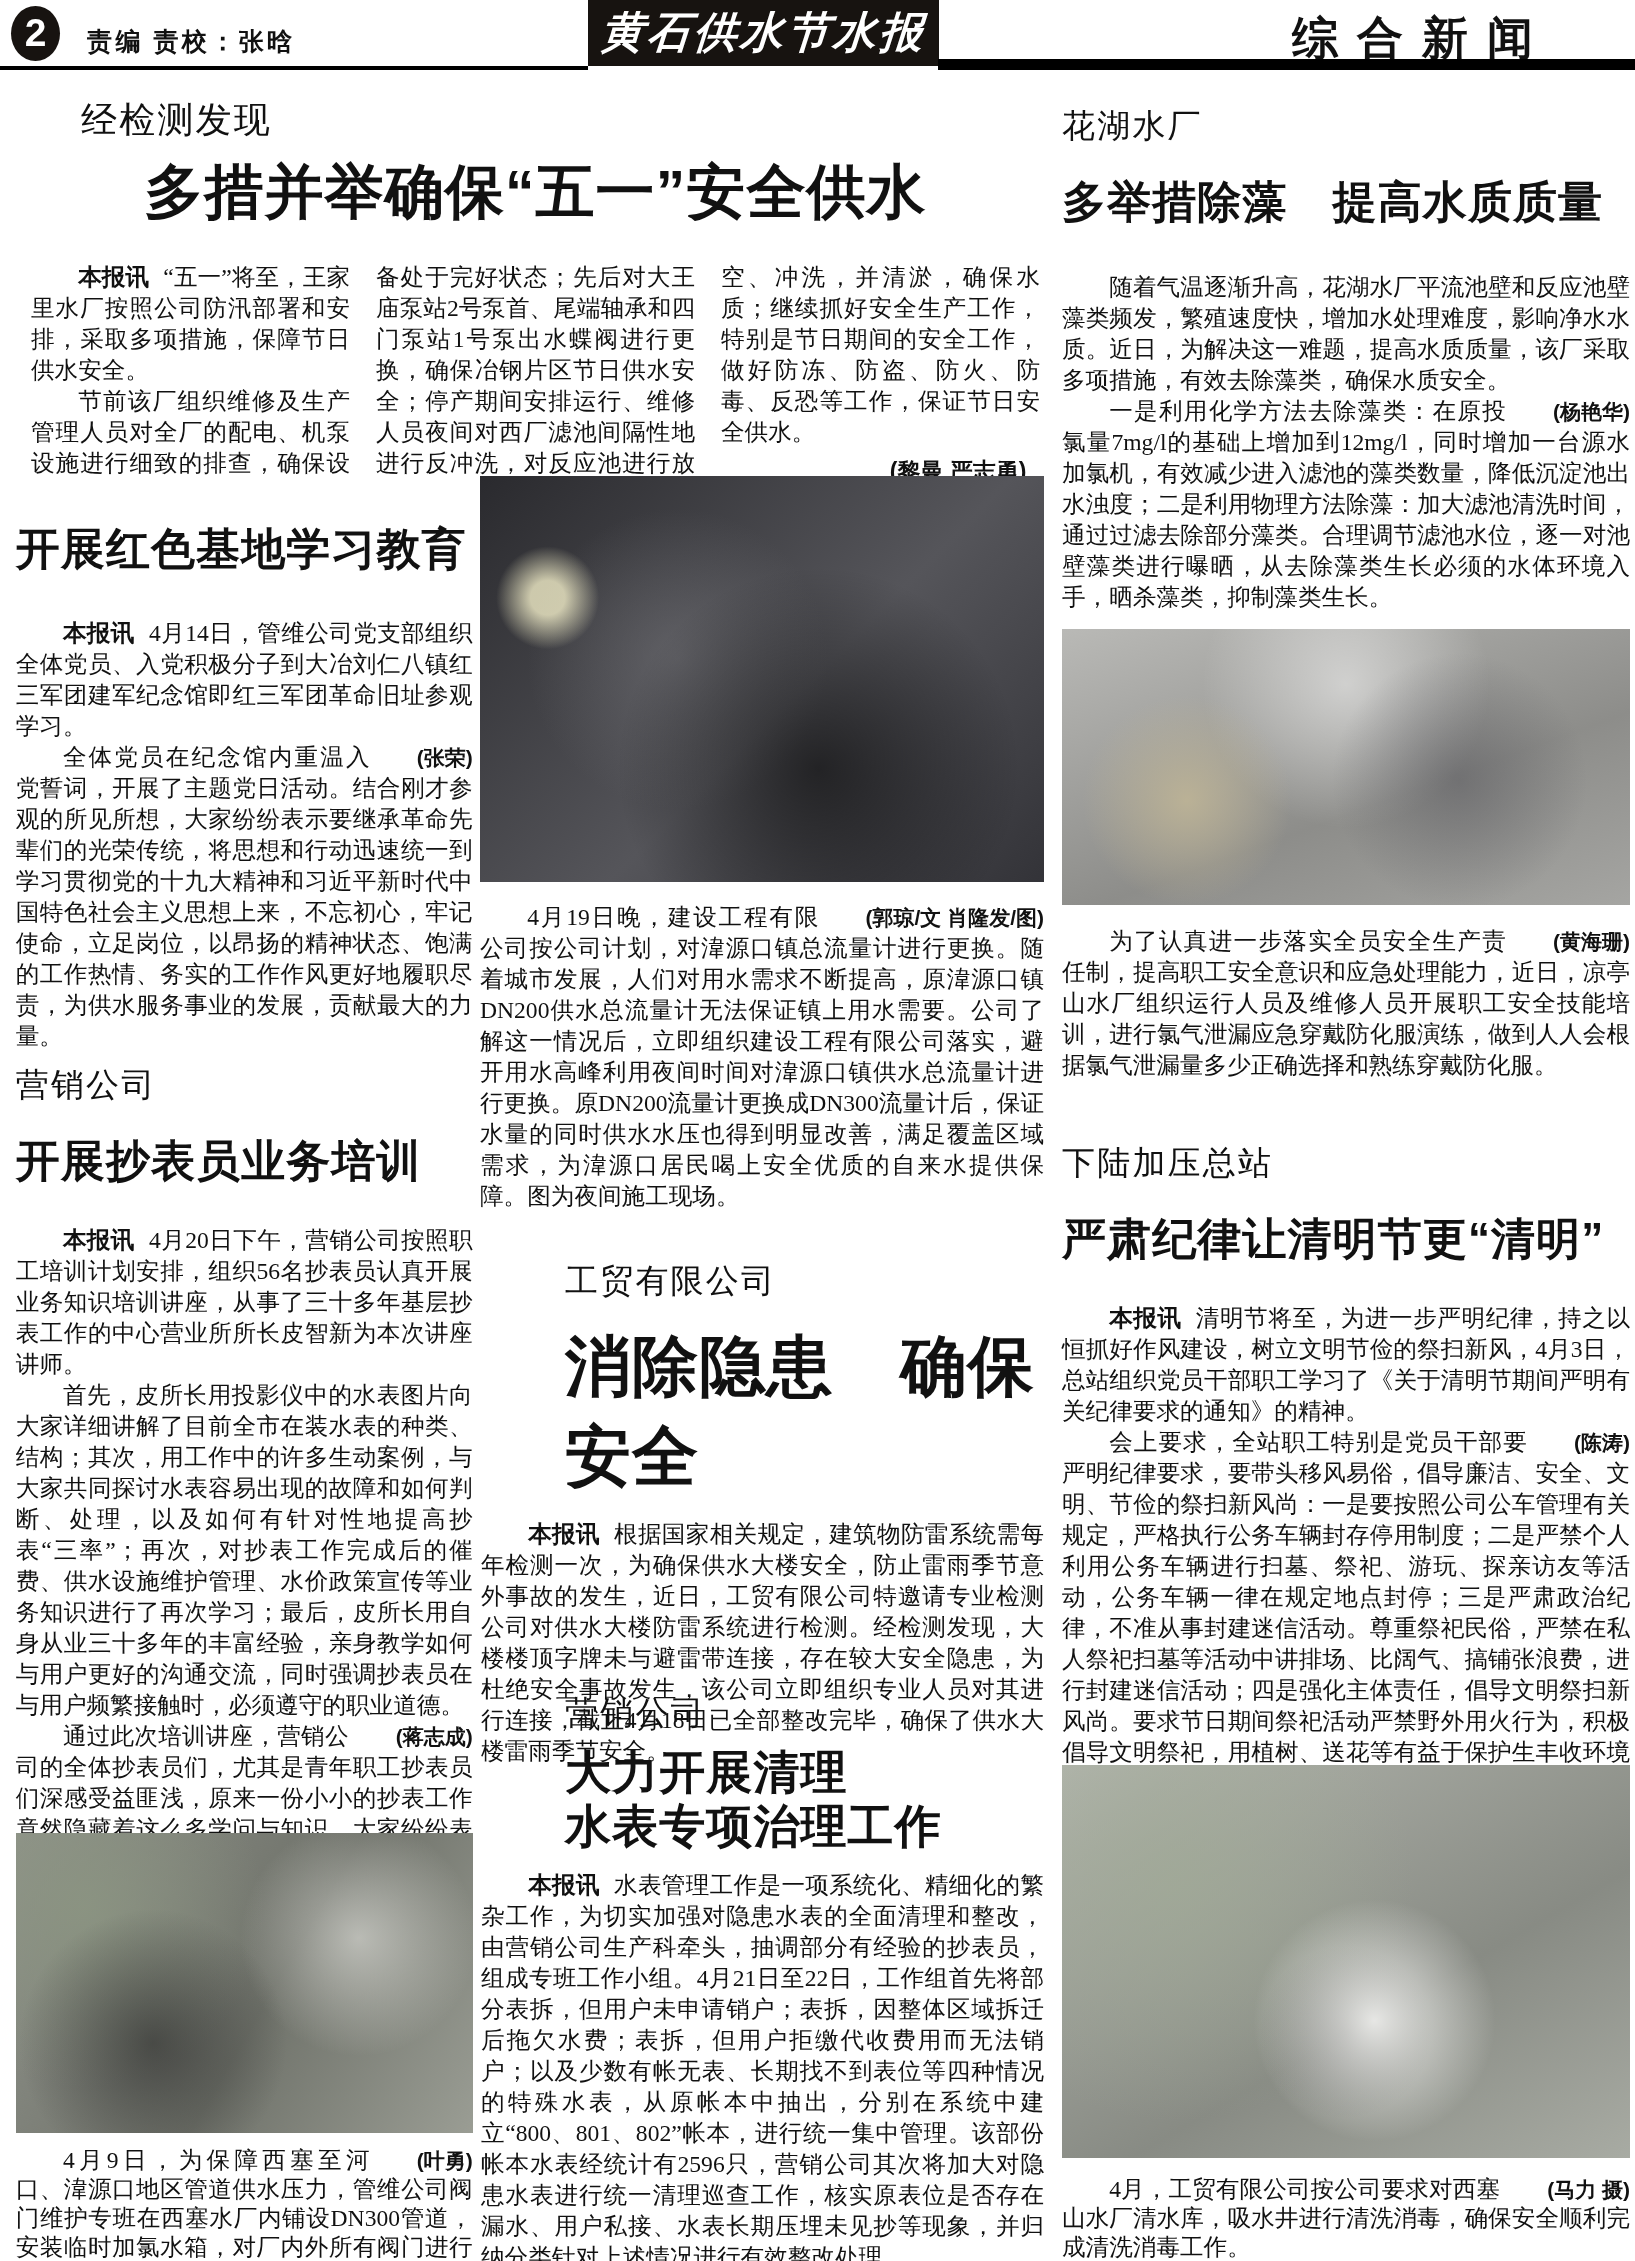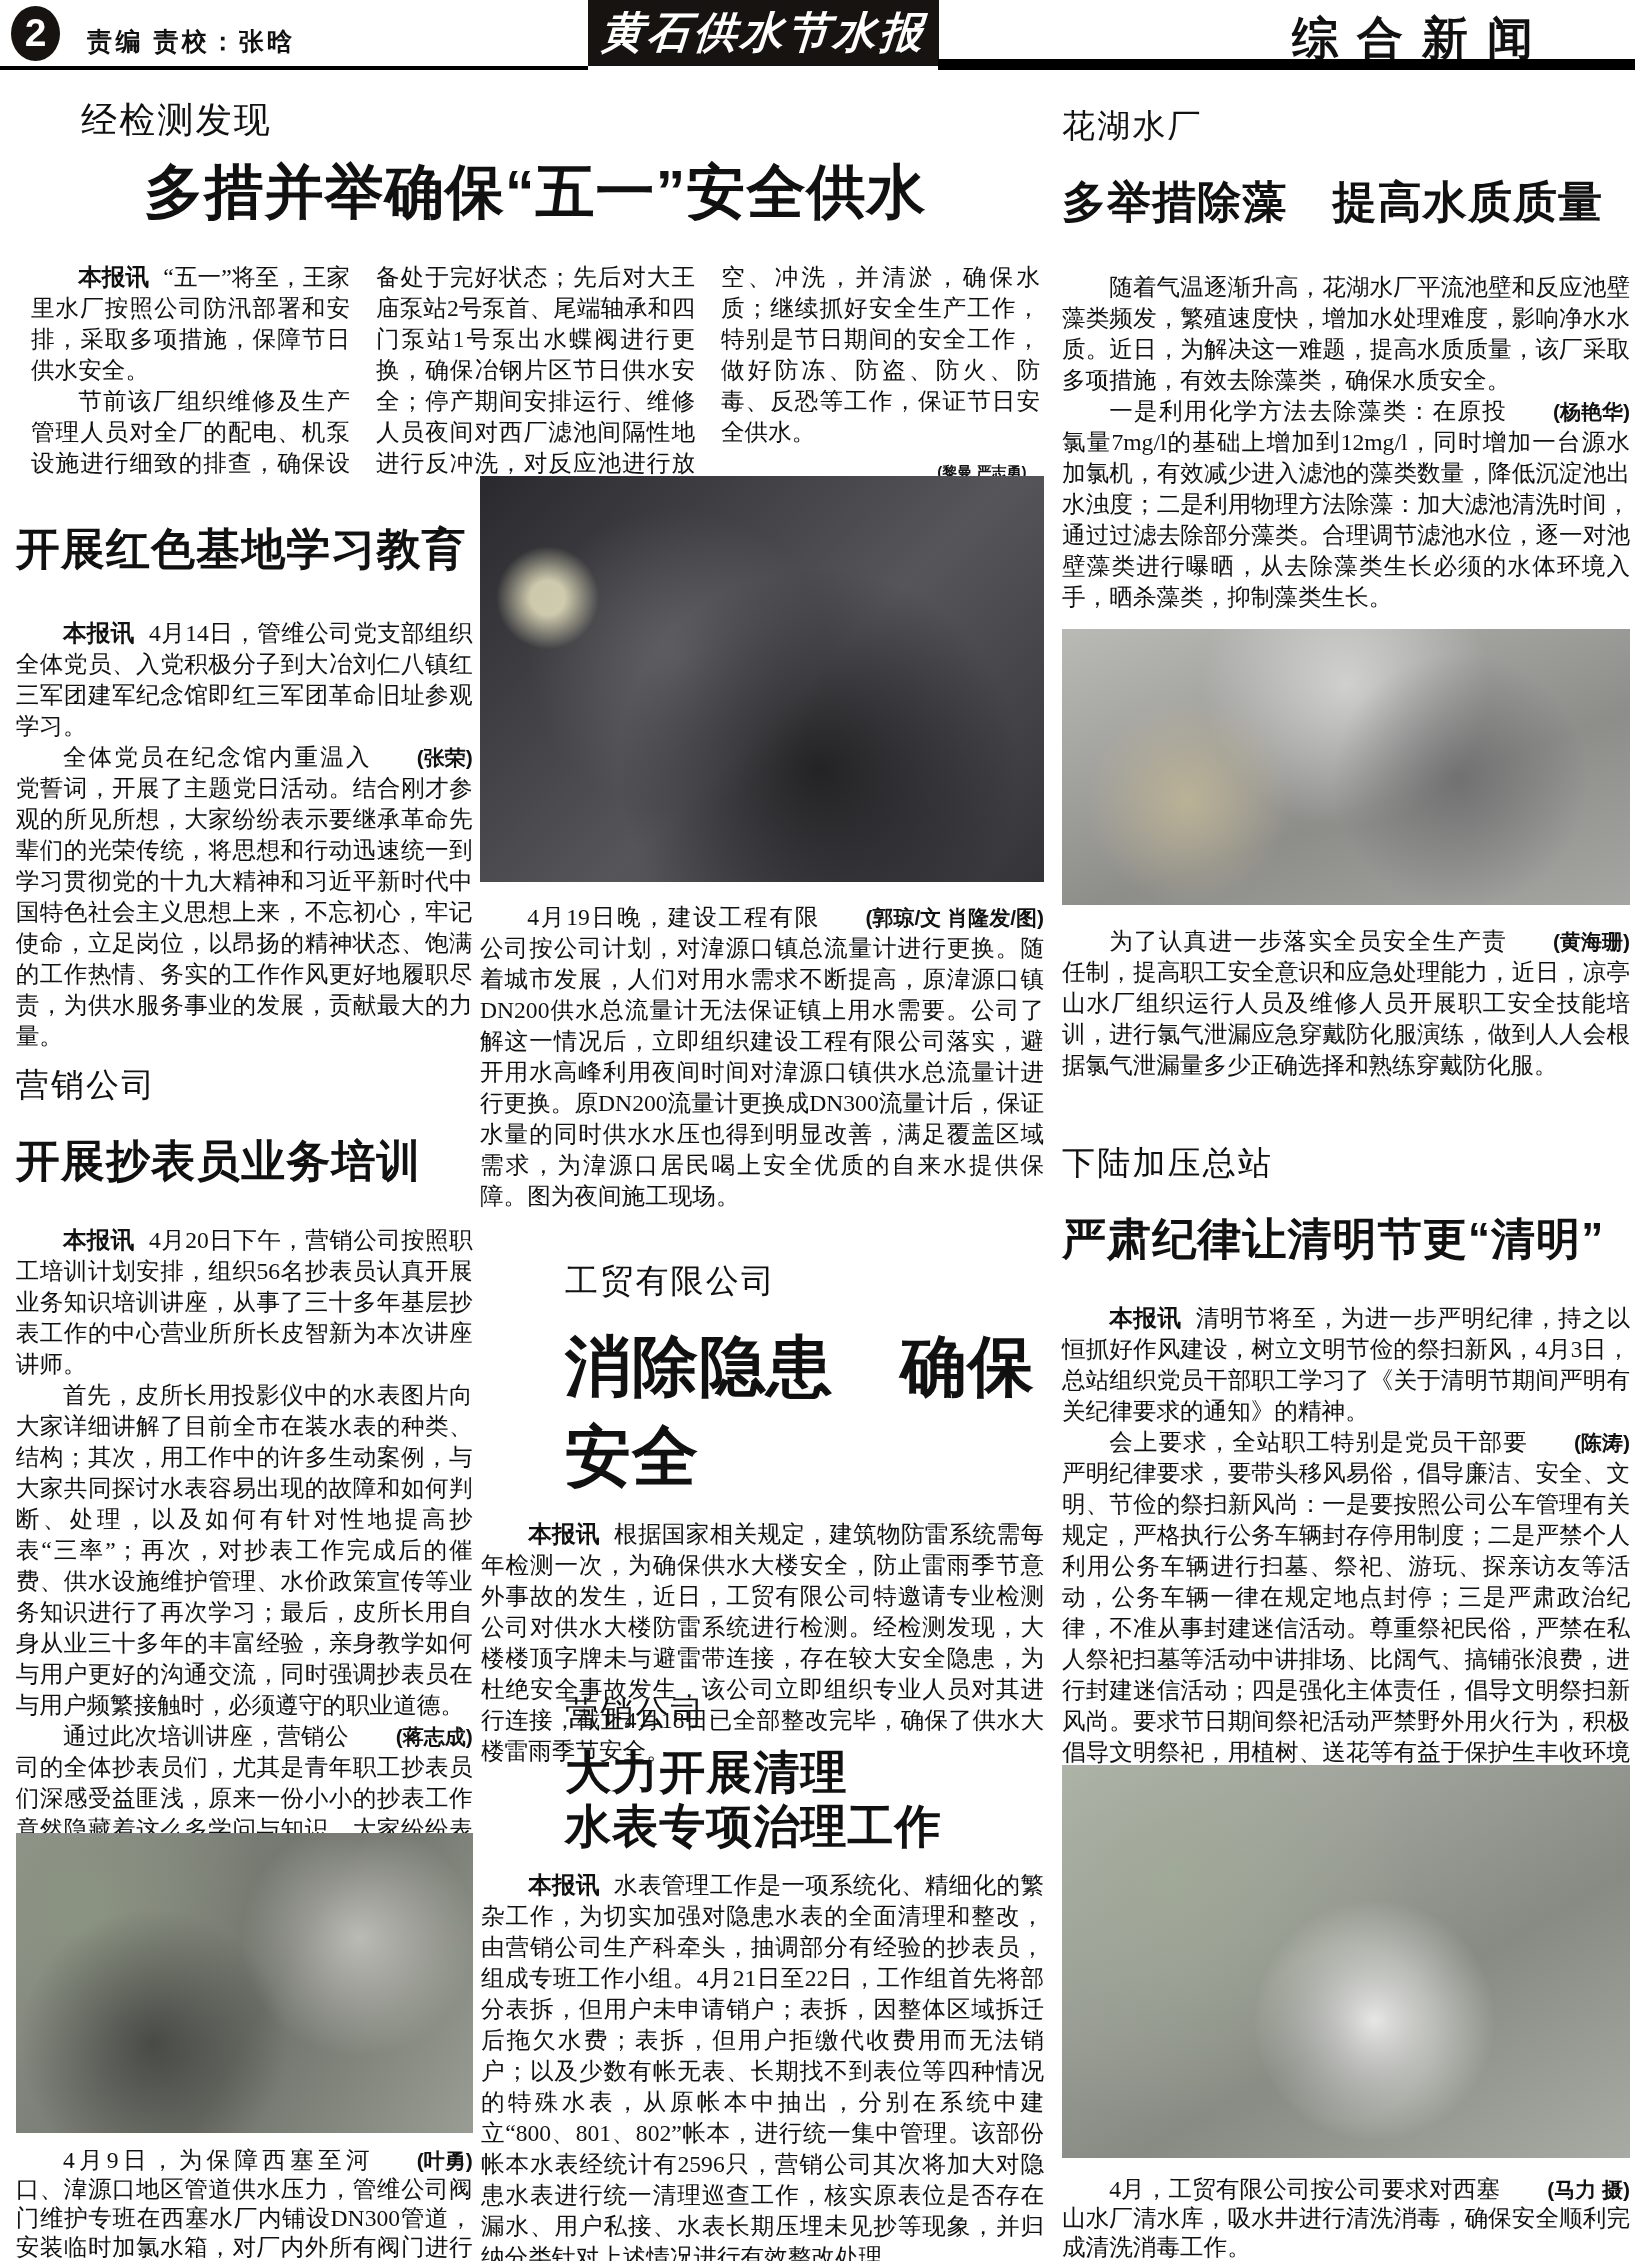--- a/index.html
+++ b/index.html
@@ -29,21 +29,21 @@
   }
   .rule-left{position:absolute;left:0;top:66px;width:588px;height:3.9px;background:#000;}
   .rule-right{position:absolute;left:938px;top:59px;width:698px;height:11.2px;background:#000;}
   
   .kicker{font-size:33px;font-weight:400;letter-spacing:2.2px;margin:0;}
   .headline{font-family:"Liberation Sans","DejaVu Sans",sans-serif;font-weight:700;margin:0;letter-spacing:1.1px;}
   .body-txt{font-size:23.6px;line-height:31px;text-align:justify;}
   .body-txt p{margin:0;text-indent:2em;}
   .lead{font-family:"Liberation Sans","DejaVu Sans",sans-serif;font-weight:700;margin-right:.6em;}
   .byl{float:right;font-family:"Liberation Sans","DejaVu Sans",sans-serif;font-weight:700;font-size:21px;}
-  .byline-line{text-align:right;padding-right:13.5px;font-family:"Liberation Sans","DejaVu Sans",sans-serif;font-weight:700;font-size:15px;margin-top:7.9px;}
+  .byline-line{text-align:right;padding-right:13.5px;font-family:"Liberation Sans","DejaVu Sans",sans-serif;font-weight:700;font-size:23px;margin-top:7.9px;}
   .caption{font-size:23.6px;line-height:31px;text-align:justify;}
   .caption p{margin:0;text-indent:2em;}
   .abs{position:absolute;}
   
   .photo{position:absolute;overflow:hidden;}
   .photo-night{
     background:
       radial-gradient(circle at 12% 30%, rgba(255,250,210,.75) 0 3%, transparent 9%),
       radial-gradient(circle at 60% 72%, rgba(0,0,0,.55), transparent 45%),
       radial-gradient(circle at 35% 45%, rgba(120,120,125,.5), transparent 35%),

